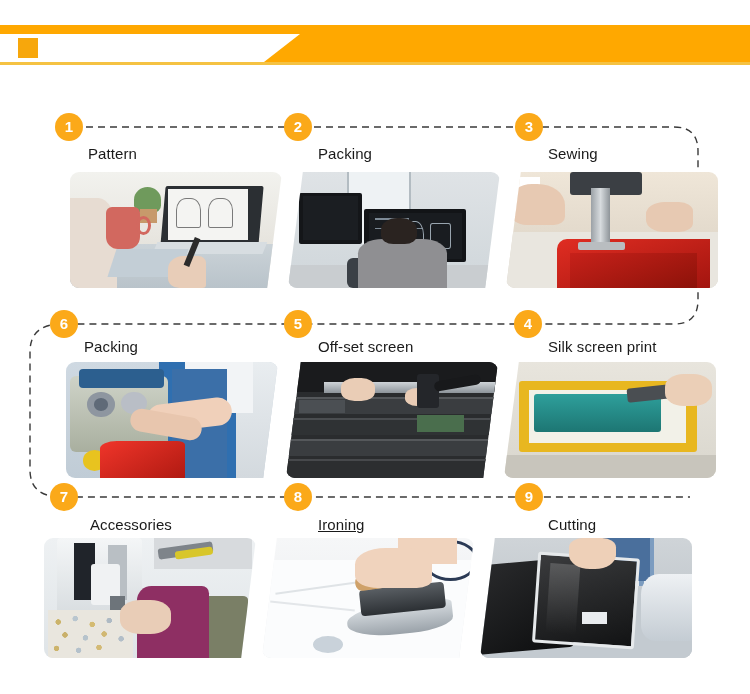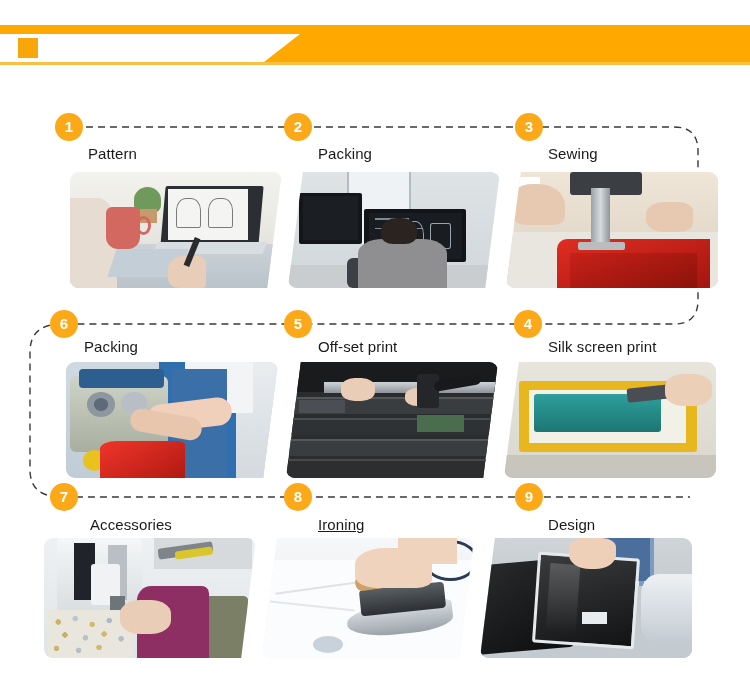--- a/index.html
+++ b/index.html
@@ -363,21 +363,21 @@
         <div class="sc p6-knob2"></div>
       <div class="sc p6-fabric"></div>
       <div class="sc p6-arm1"></div>
         <div class="sc p6-arm2"></div>
     </div>
   </div>
 </div>
 
 <div class="step">
   <div class="step-badge" style="left:284px; top:310px;">5</div>
-  <div class="step-label" style="left:318px; top:338px;">Off-set print</div>
+  <div class="step-label" style="left:318px; top:338px;">Off-set screen</div>
   <div class="photo slant-both" style="left:286px; top:362px; width:212px; height:116px;">
     <div class="photo-inner">
       <div class="sc p5-bg"></div>
         <div class="sc p5-top"></div>
       <div class="sc p5-rail"></div>
       <div class="sc p5-bed1"></div>
         <div class="sc p5-bed2"></div>
       <div class="sc p5-bed3"></div>
         <div class="sc p5-bed4"></div>
       <div class="sc p5-plate"></div>
@@ -443,21 +443,21 @@
         <div class="sc p8-ironbody"></div>
       <div class="sc p8-handle"></div>
       <div class="sc p8-wrist"></div>
         <div class="sc p8-hand"></div>
     </div>
   </div>
 </div>
 
 <div class="step">
   <div class="step-badge" style="left:515px; top:483px;">9</div>
-  <div class="step-label" style="left:548px; top:516px;">Design</div>
+  <div class="step-label" style="left:548px; top:516px;">Cutting</div>
   <div class="photo slant-left" style="left:480px; top:538px; width:212px; height:120px;">
     <div class="photo-inner">
       <div class="sc p9-bg"></div>
         <div class="sc p9-table"></div>
       <div class="sc p9-check"></div>
         <div class="sc p9-person"></div>
       <div class="sc p9-cloth"></div>
       <div class="sc p9-bag1"></div>
         <div class="sc p9-bag2"></div>
       <div class="sc p9-sheen"></div>

